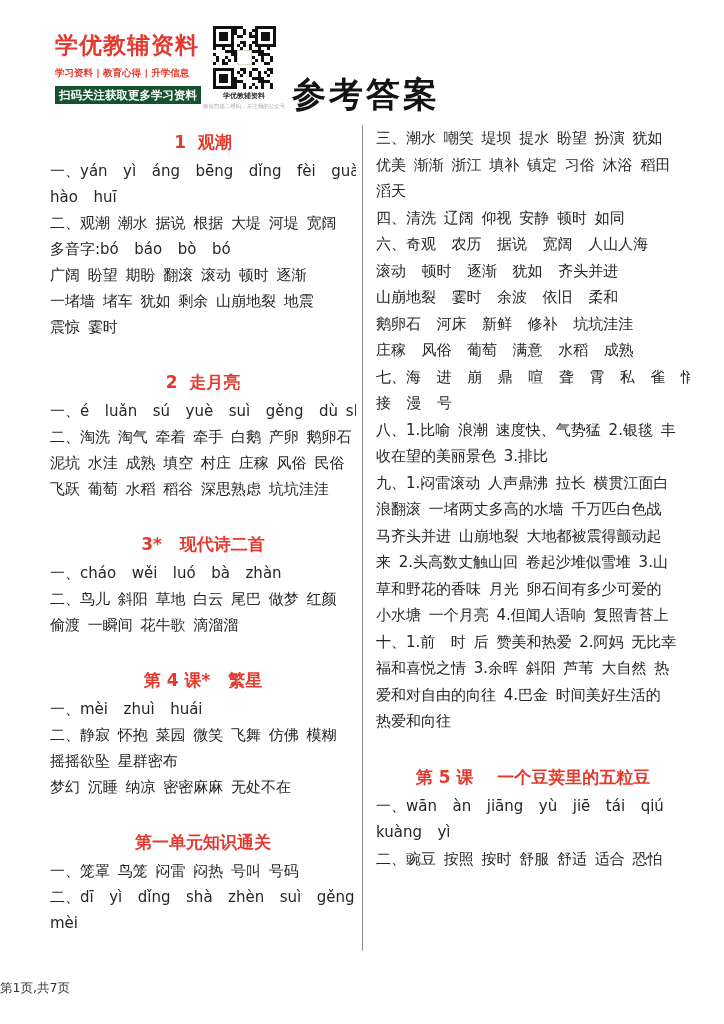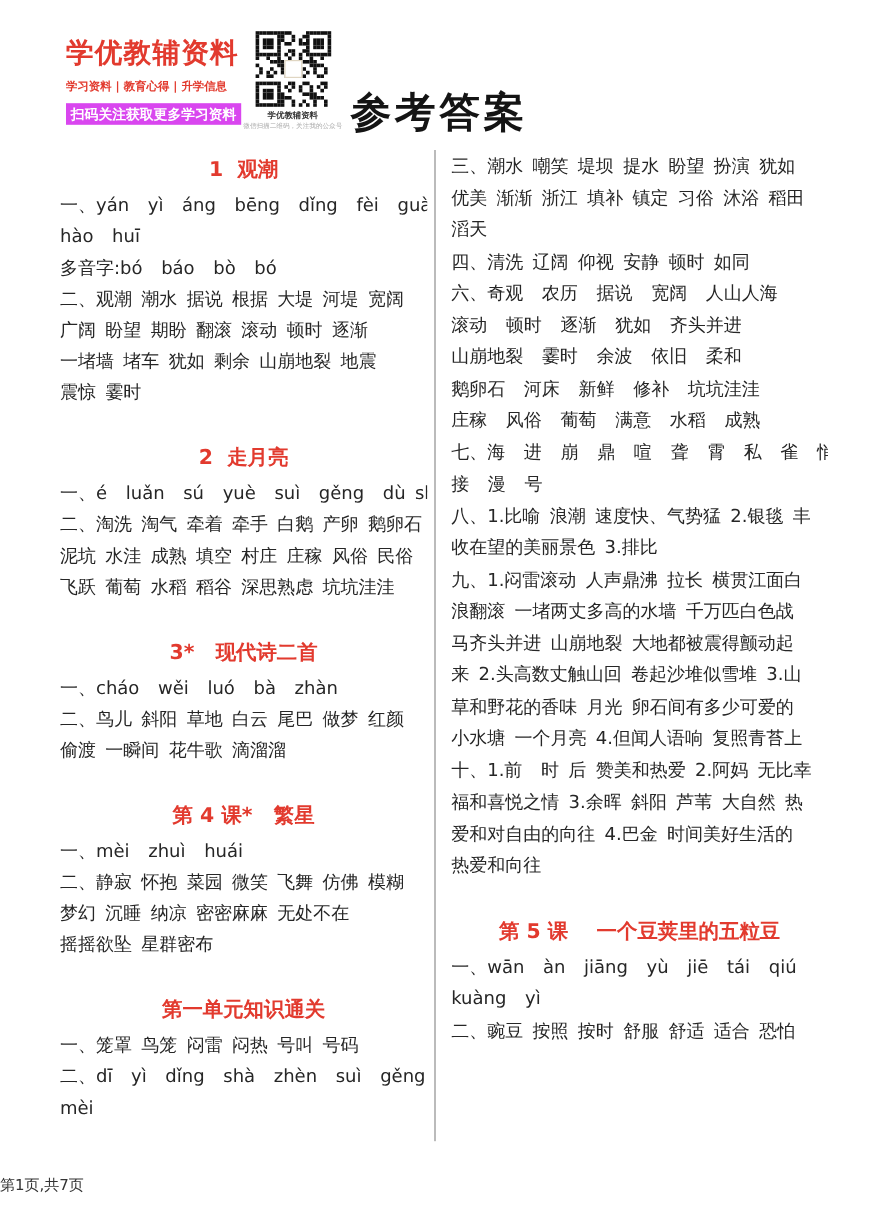--- a/index.html
+++ b/index.html
@@ -10,21 +10,21 @@
   html,body{margin:0;padding:0;}
   body{
     width:724px;height:1024px;background:#ffffff;position:relative;
     font-family:"DejaVu Sans","Liberation Sans",sans-serif;
     color:var(--ink);overflow:hidden;
   }
   
   .logo-block{position:absolute;left:55px;top:32px;width:150px;}
   .logo-title{color:var(--red);font-size:23px;font-weight:bold;line-height:26px;letter-spacing:1px;white-space:pre;}
   .logo-subtitle{color:var(--red);font-size:9.5px;font-weight:bold;margin-top:9px;line-height:12px;white-space:pre;}
-  .logo-banner{display:inline-block;margin-top:7px;background:#d946ef;color:#ffffff;font-size:11.5px;font-weight:bold;padding:3px 4px;line-height:12px;white-space:pre;}
+  .logo-banner{display:inline-block;margin-top:7px;background:#14532d;color:#ffffff;font-size:11.5px;font-weight:bold;padding:3px 4px;line-height:12px;white-space:pre;}
   .qr-block{position:absolute;left:196px;top:26px;width:96px;text-align:center;}
   .qr-code{width:63px;height:63px;margin:0 auto;position:relative;display:grid;grid-template-columns:repeat(21,3px);grid-template-rows:repeat(21,3px);}
   .qr-code .m{width:3px;height:3px;}
   .qr-code .on{background:#111;}
   .qr-center{position:absolute;left:24px;top:24px;width:15px;height:15px;background:#fff;border:1px solid #e0d6c2;box-sizing:border-box;}
   .qr-caption{font-size:7px;font-weight:bold;color:#333;margin-top:3px;line-height:9px;}
   .qr-note{font-size:5.5px;color:#aaa;margin-top:2px;line-height:7px;}
   .page-title{position:absolute;left:292px;top:74px;font-size:34px;font-weight:bold;color:#141414;letter-spacing:3px;line-height:40px;white-space:pre;}
   
   .columns{position:absolute;left:50px;top:125px;width:640px;height:826px;display:flex;}
@@ -505,39 +505,39 @@
     <div class="qr-note">微信扫描二维码，关注我的公众号</div>
   </div>
 
   <div class="page-title">参考答案</div>
 
   <div class="columns">
     <div class="col col-left">
         <div class="section-heading">1  观潮</div>
         <div class="line">一、yán  yì  áng  bēng  dǐng  fèi  guàn</div>
         <div class="line">hào  huī</div>
+        <div class="line">二、观潮 潮水 据说 根据 大堤 河堤 宽阔</div>
         <div class="line">多音字:bó  báo  bò  bó</div>
-        <div class="line">二、观潮 潮水 据说 根据 大堤 河堤 宽阔</div>
         <div class="line">广阔 盼望 期盼 翻滚 滚动 顿时 逐渐</div>
         <div class="line">一堵墙 堵车 犹如 剩余 山崩地裂 地震</div>
         <div class="line">震惊 霎时</div>
         <div class="section-heading">2  走月亮</div>
         <div class="line">一、é  luǎn  sú  yuè  suì  gěng  dù shuò</div>
         <div class="line">二、淘洗 淘气 牵着 牵手 白鹅 产卵 鹅卵石</div>
         <div class="line">泥坑 水洼 成熟 填空 村庄 庄稼 风俗 民俗</div>
         <div class="line">飞跃 葡萄 水稻 稻谷 深思熟虑 坑坑洼洼</div>
         <div class="section-heading">3*   现代诗二首</div>
         <div class="line">一、cháo  wěi  luó  bà  zhàn</div>
         <div class="line">二、鸟儿 斜阳 草地 白云 尾巴 做梦 红颜</div>
         <div class="line">偷渡 一瞬间 花牛歌 滴溜溜</div>
         <div class="section-heading">第 4 课*   繁星</div>
         <div class="line">一、mèi  zhuì  huái</div>
         <div class="line">二、静寂 怀抱 菜园 微笑 飞舞 仿佛 模糊</div>
+        <div class="line">摇摇欲坠 星群密布</div>
         <div class="line">梦幻 沉睡 纳凉 密密麻麻 无处不在</div>
-        <div class="line">摇摇欲坠 星群密布</div>
         <div class="section-heading">第一单元知识通关</div>
         <div class="line">一、笼罩 鸟笼 闷雷 闷热 号叫 号码</div>
         <div class="line">二、dī  yì  dǐng  shà  zhèn  suì  gěng</div>
         <div class="line">mèi</div>
       </div>
     <div class="col col-right">
         <div class="line">三、潮水 嘲笑 堤坝 提水 盼望 扮演 犹如</div>
         <div class="line">优美 渐渐 浙江 填补 镇定 习俗 沐浴 稻田</div>
         <div class="line">滔天</div>
         <div class="line">四、清洗 辽阔 仰视 安静 顿时 如同</div>

